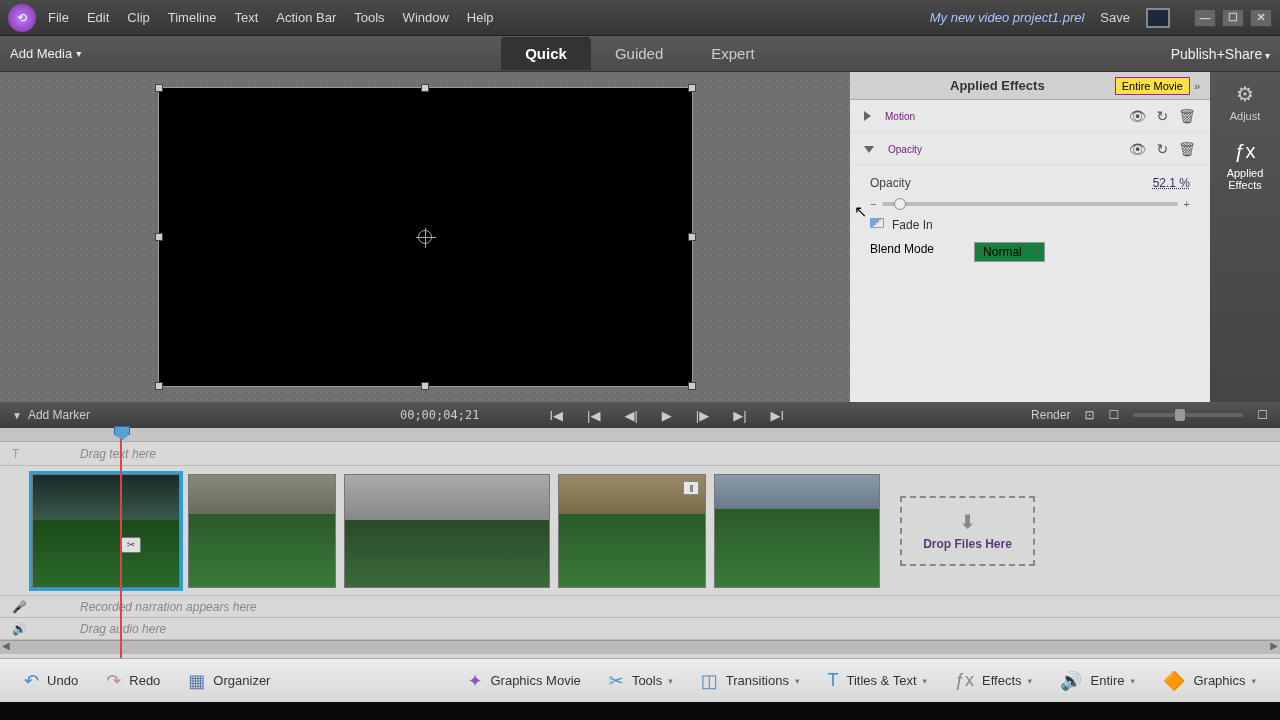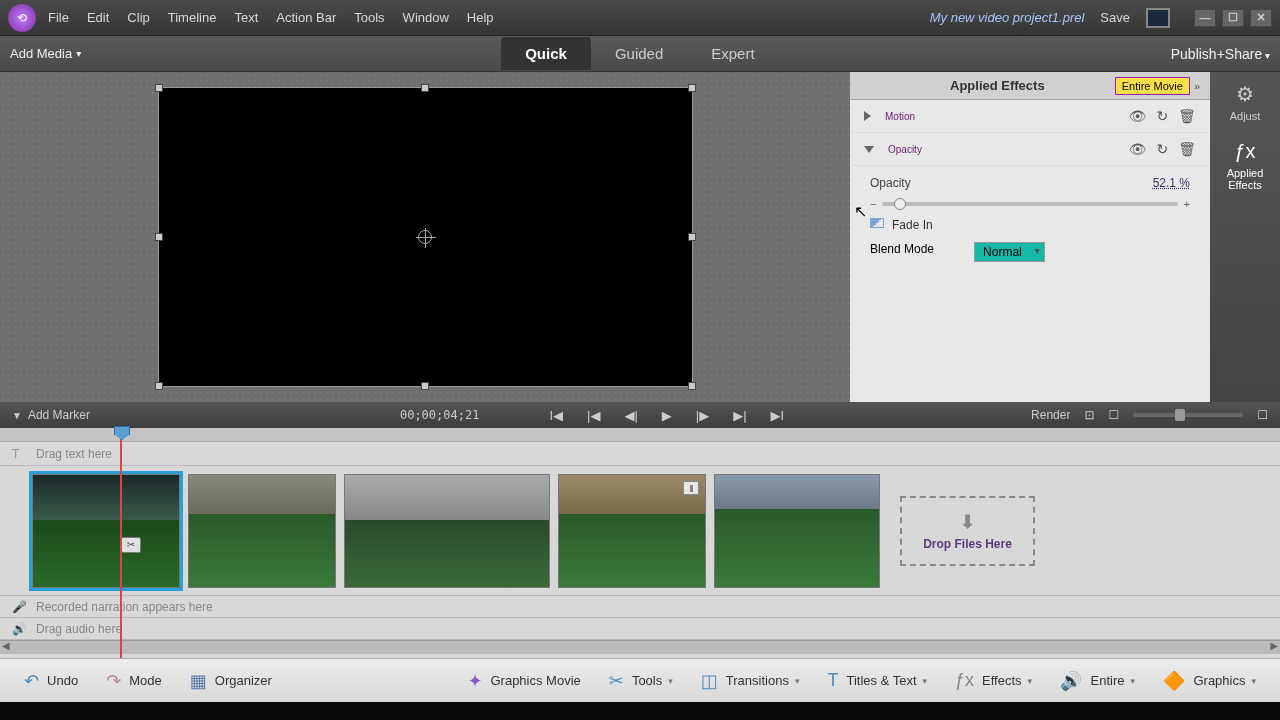--- a/index.html
+++ b/index.html
@@ -51,21 +51,21 @@
 .opacity-body { padding: 6px 20px; }
 .param-row { display: flex; justify-content: space-between; font-size: 12px; color: #444; padding: 4px 0; }
 .param-val { color: #336; text-decoration: underline dotted; }
 .slider-row { display:flex;align-items:center;gap:6px;font-size:11px;color:#666;padding:4px 0; }
 .slider-track { flex:1;height:4px;background:#bbb;border-radius:2px;position:relative; }
 .slider-thumb { position:absolute;left:4%;top:-4px;width:12px;height:12px;background:#eee;border:1px solid #888;border-radius:50%; }
 .fade-row { display:flex;align-items:flex-start;gap:8px;font-size:12px;color:#333;padding:4px 0; }
 .fade-icon { width:14px;height:10px;background:linear-gradient(135deg,#7aa3d8 50%,transparent 50%);border:1px solid #7aa3d8; }
 .fade-icon.out { background:linear-gradient(45deg,transparent 50%,#7aa3d8 50%); }
 .blend-row { display:flex;align-items:flex-start;gap:40px;font-size:12px;padding:6px 0; }
-.blend-select { border:1px solid #999;background:#14b8a6;padding:2px 22px 2px 8px;font-size:12px;position:relative; }
+.blend-select { border:1px solid #999;background:#15803d;padding:2px 22px 2px 8px;font-size:12px;position:relative; }
 .blend-select::after{content:"▾";position:absolute;right:4px;top:2px;font-size:10px;color:#555;}
 .cursor-ptr { position:absolute; left:28px; top:150px; font-size:16px; color:#000; pointer-events:none; }
 
 .side-tabs { width:70px;background:linear-gradient(#555,#444);display:flex;flex-direction:column;align-items:center;padding-top:10px;gap:18px; }
 .side-tab { color:#ccc;font-size:11px;display:flex;flex-direction:column;align-items:center;gap:4px;cursor:pointer; }
 .side-tab.active { color:#fff; }
 .side-tab-icon { font-size:20px; }
 
 .play-bar { height:26px;background:linear-gradient(#555,#3d3d3d);display:flex;align-items:center;padding:0 12px;color:#ccc;font-size:12px; }
 .marker-group{display:flex;align-items:center;gap:6px;}
@@ -80,21 +80,21 @@
 .timeline-area { background:#d8d8d8; height:230px; position:relative; }
 .track-ruler{height:14px;background:#c4c4c4;border-bottom:1px solid #aaa;position:relative;}
 .playhead{position:absolute;left:120px;top:0;bottom:0;width:2px;background:#d44;z-index:5;}
 .playhead::before{content:"";position:absolute;top:-2px;left:-6px;width:14px;height:12px;background:#5a9fd4;border:1px solid #2a6fa4;clip-path:polygon(0 0,100% 0,100% 60%,50% 100%,0 60%);}
 .track{display:flex;align-items:center;border-bottom:1px solid #bbb;font-size:12px;color:#888;padding-left:12px;}
 .track.text{height:24px;}
 .track.video{height:130px;padding:8px 8px 8px 32px;gap:8px;}
 .track.narr{height:22px;}
 .track.audio{height:22px;}
 .track-icon{width:16px;margin-right:8px;color:#999;}
-.placeholder-text{}
+.placeholder-text{font-style:italic;margin-left:44px;}
 .clip{height:114px;width:148px;background:#1a2a1a;border:1px solid #777;position:relative;overflow:hidden;flex-shrink:0;}
 .clip.selected{outline:3px solid #2a9fd8;outline-offset:0;}
 .clip-img{width:100%;height:100%;object-fit:cover;background:linear-gradient(180deg,#2a3a2a 0%,#0a1a0a 40%,#1a3a1a 40%,#2a5a2a 100%);}
 .clip.c1 .clip-img{background:linear-gradient(180deg,#1a2a2a 0%,#3a5a4a 40%,#1a4a1a 40%,#2a6a2a 100%);}
 .clip.c2 .clip-img{background:linear-gradient(180deg,#8a8a7a 0%,#6a6a5a 35%,#2a5a2a 35%,#3a7a3a 100%);}
 .clip.c3 .clip-img{background:linear-gradient(180deg,#aaa 0%,#888 40%,#2a4a2a 40%,#3a6a3a 100%);}
 .clip.c4 .clip-img{background:linear-gradient(180deg,#9a8a6a 0%,#7a6a4a 35%,#2a5a2a 35%,#3a7a3a 100%);}
 .clip.c5 .clip-img{background:linear-gradient(180deg,#8a9aaa 0%,#6a7a8a 30%,#2a5a2a 30%,#3a7a3a 100%);}
 .clip-icon-overlay { position:absolute; top:6px; right:6px; width:16px; height:14px; background:#e6e6e6; border:1px solid #888; display:flex; align-items:center; justify-content:center; font-size:7px; color:#444; letter-spacing:-1px; }
 .clip-cut-icon { position:absolute; bottom:34px; right:38px; width:20px; height:16px; background:#e0e0e0; border:1px solid #777; border-radius:2px; display:flex; align-items:center; justify-content:center; font-size:10px; color:#444; }
@@ -301,21 +301,21 @@
   <div class="hscroll"></div>
 </div>
 
 <div class="bottom-bar">
   <div class="bb-btn">
       <span class="bb-icon bb-undo">↶</span>
       <span>Undo</span>
     </div>
   <div class="bb-btn">
       <span class="bb-icon bb-redo">↷</span>
-      <span>Mode</span>
+      <span>Redo</span>
     </div>
   <div class="bb-btn">
       <span class="bb-icon bb-org">▦</span>
       <span>Organizer</span>
     </div>
   <div class="bb-sep"></div>
   <div class="bb-btn">
       <span class="bb-icon bb-star">✦</span>
       <span>Graphics Movie</span>
     </div>

